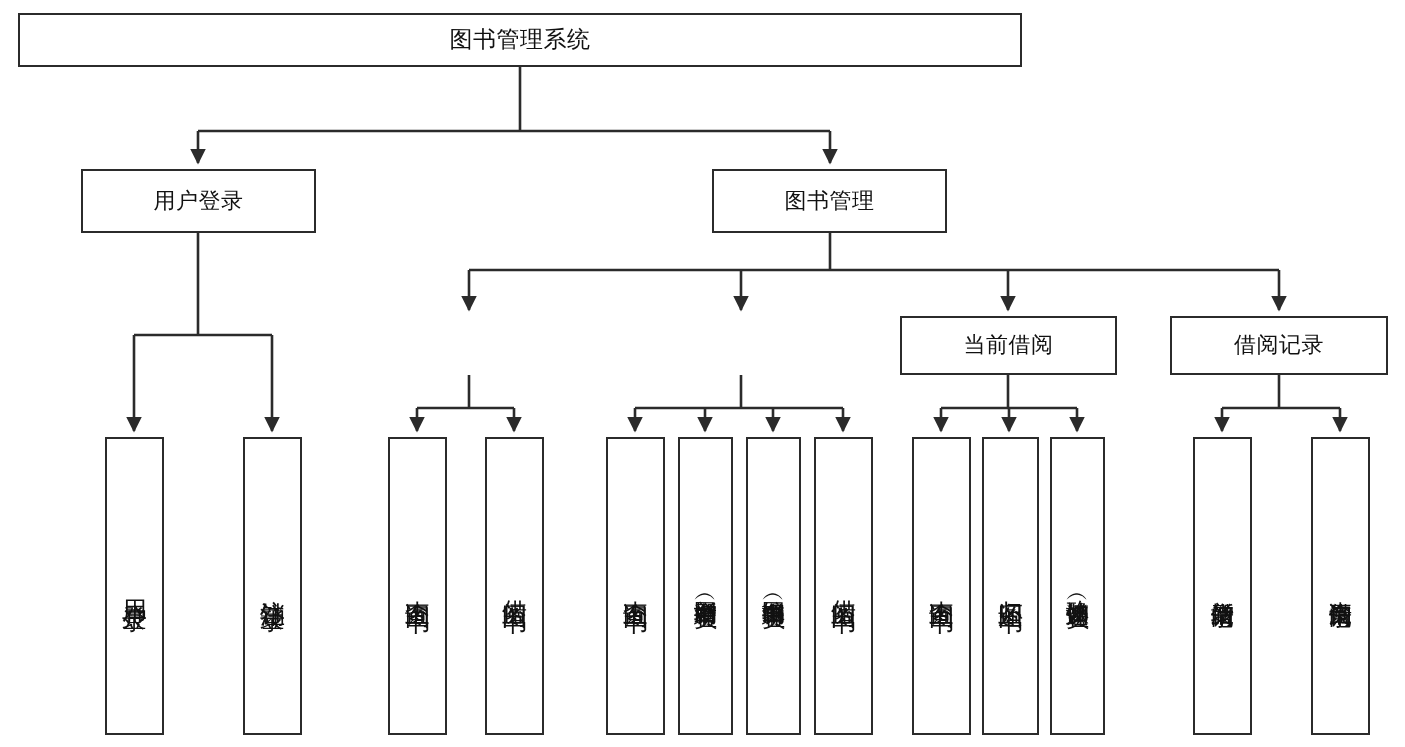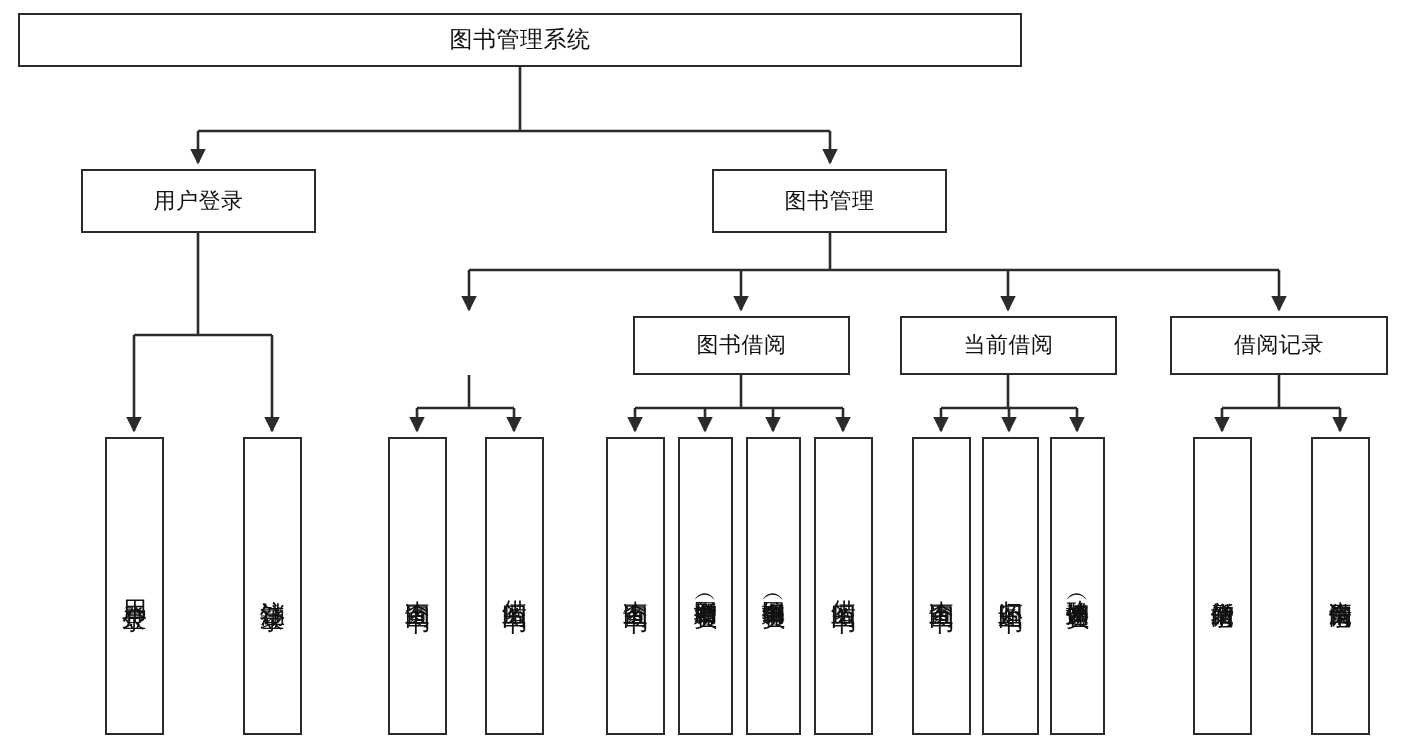--- a/index.html
+++ b/index.html
@@ -141,23 +141,20 @@
 
   <div class="node horiz" style="left:81px; top:169px; width:235px; height:64px;">
     <span class="node-label">用户登录</span>
   </div>
 
   <div class="node horiz" style="left:712px; top:169px; width:235px; height:64px;font-family:Liberation Serif, serif;">
     <span class="node-label">图书管理</span>
   </div>
 
 
-  <div class="node horiz" style="left:633px; top:316px; width:217px; height:59px;">
-    <span class="node-label">图书借阅</span>
-  </div>
 
   <div class="node horiz" style="left:1170px; top:316px; width:218px; height:59px;">
     <span class="node-label">借阅记录</span>
   </div>
 
   <div class="node horiz" style="left:900px; top:316px; width:217px; height:59px;">
     <span class="node-label">当前借阅</span>
   </div>
 
   <div class="node vert" style="left:105px; top:437px; width:59px; height:298px;">

